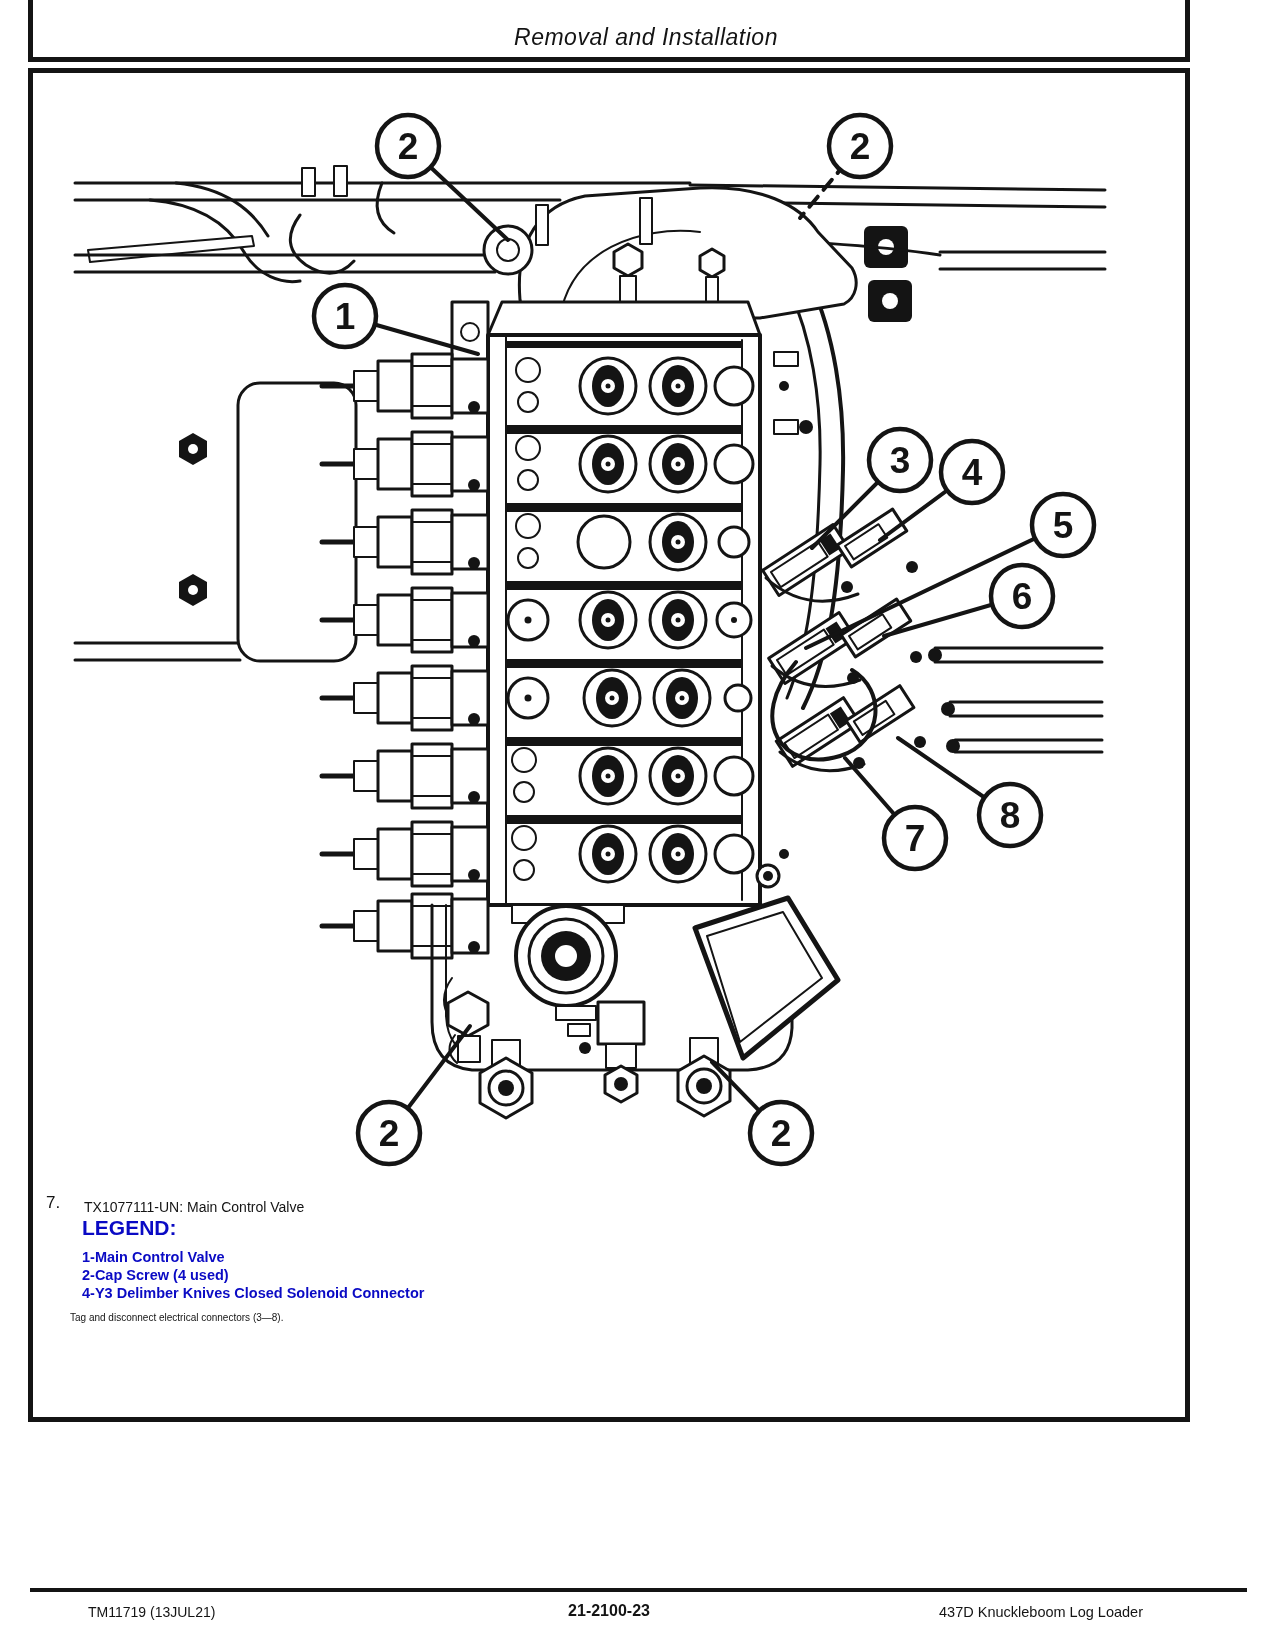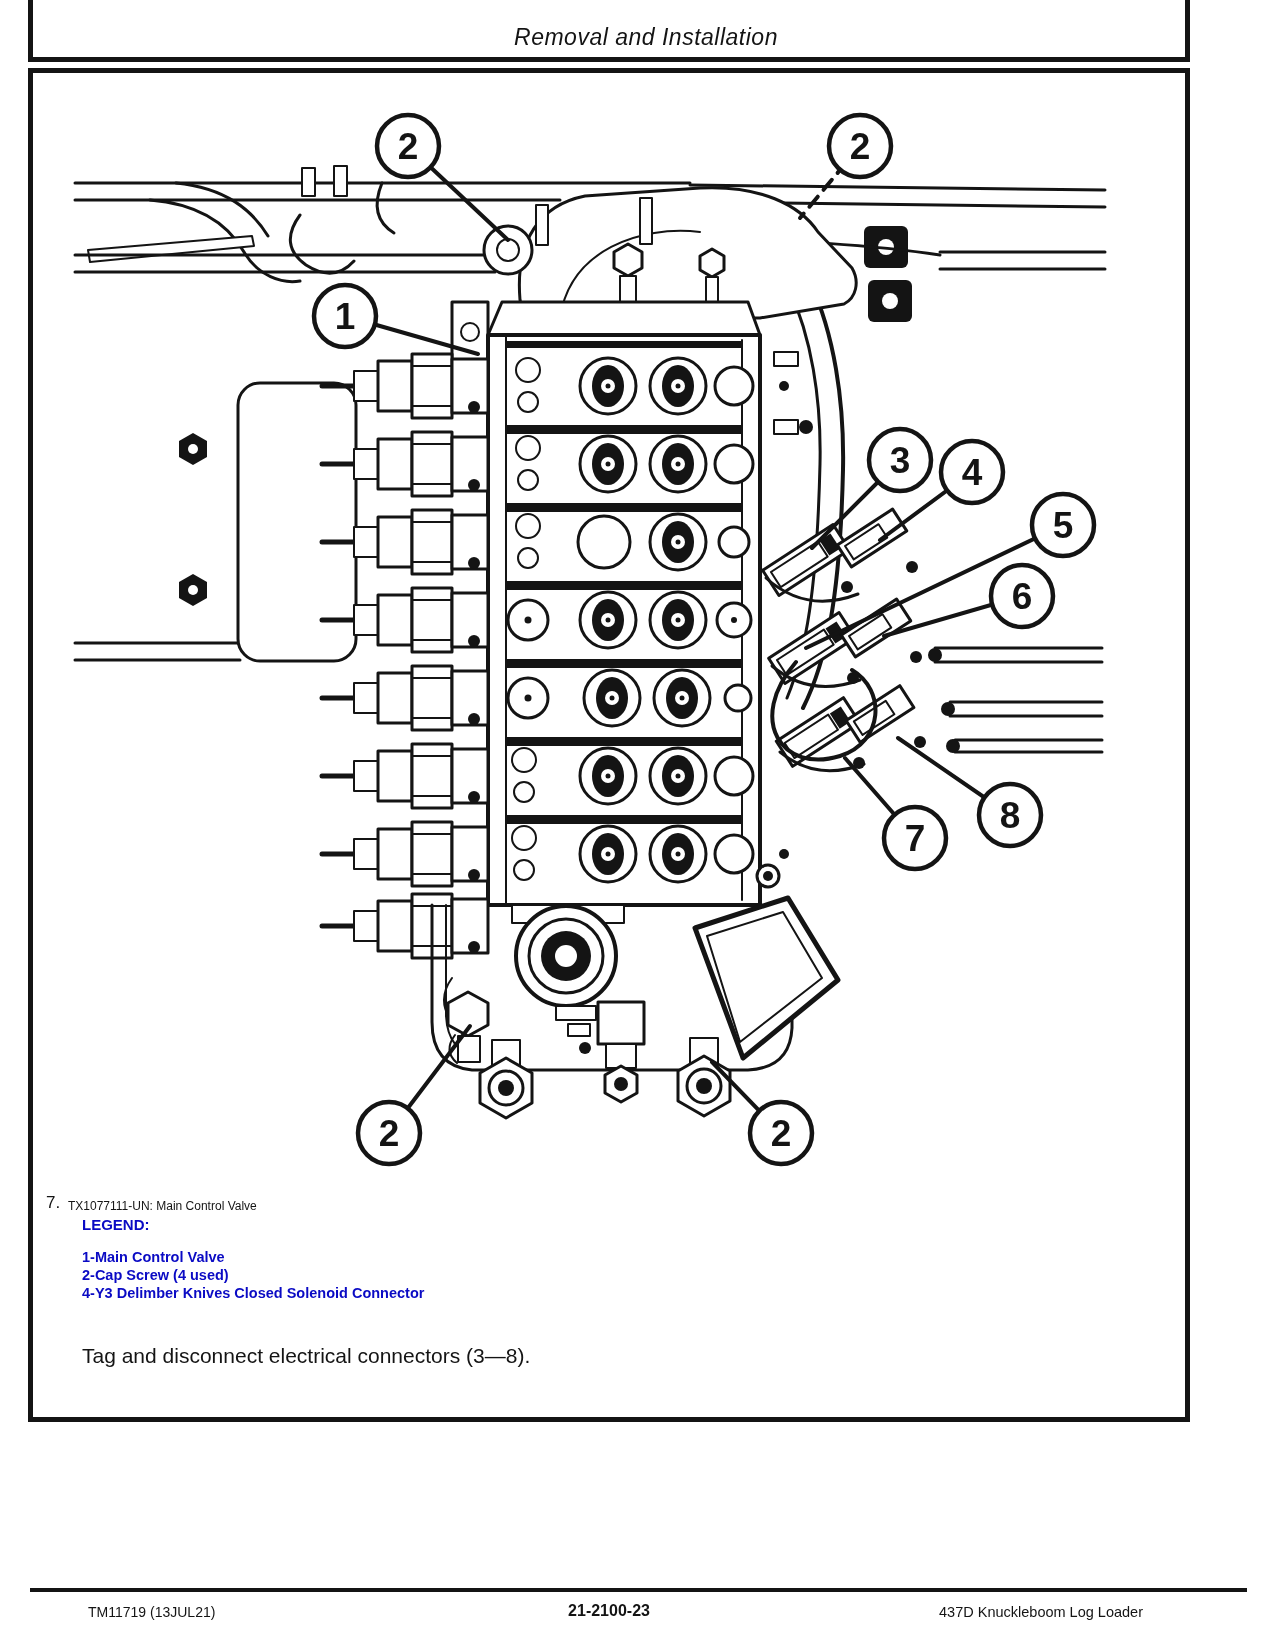--- a/index.html
+++ b/index.html
@@ -28,28 +28,28 @@
   .fig .paper{fill:#fff;stroke:none;}
   .fig .w2{stroke-width:2;} .fig .w4{stroke-width:4;} .fig .w5{stroke-width:5;}
   .fig .leader{stroke:var(--ink);stroke-width:4;fill:none;}
   .fig .leader.dashed{stroke-dasharray:13 9;}
   .fig .co-circle{fill:#fff;stroke:var(--ink);stroke-width:4.5;}
   .fig .co-text{font-family:"Liberation Sans",sans-serif;font-weight:bold;font-size:37px;
                 fill:var(--ink);stroke:none;text-anchor:middle;}
 
   
   .stepnum{left:46px;top:1193px;font-size:17px;}
-  .figcap{left:68px;top:1199px;font-size:12px;}
-  .legend-label{left:82px;top:1216px;font-size:15px;font-weight:bold;color:var(--blue);}
+  .figcap{left:84px;top:1199px;font-size:14px;}
+  .legend-label{left:82px;top:1216px;font-size:21px;font-weight:bold;color:var(--blue);}
   .lcol{top:1236px;font-size:14.5px;font-weight:bold;color:var(--blue);line-height:18px;margin-top:12px;}
   .lcol .li{text-align:justify;}
   .lcol.c1{left:82px;width:352px;}
   .lcol.c2{left:458px;width:346px;}
   .lcol.c3{left:832px;width:312px;}
-  .step-text{left:82px;top:1312px;font-size:21px;margin-top:32px;}
+  .step-text{left:70px;top:1312px;font-size:10px;}
 
   
   .footer-rule{left:30px;top:1588px;width:1217px;height:4px;background:var(--ink);}
   .f-left{left:88px;top:1604px;font-size:14px;}
   .f-center{left:28px;top:1602px;width:1162px;text-align:center;font-size:16px;font-weight:bold;}
   .f-right{right:132px;top:1604px;font-size:14.5px;}
 </style>
 </head>
 <body>
 

